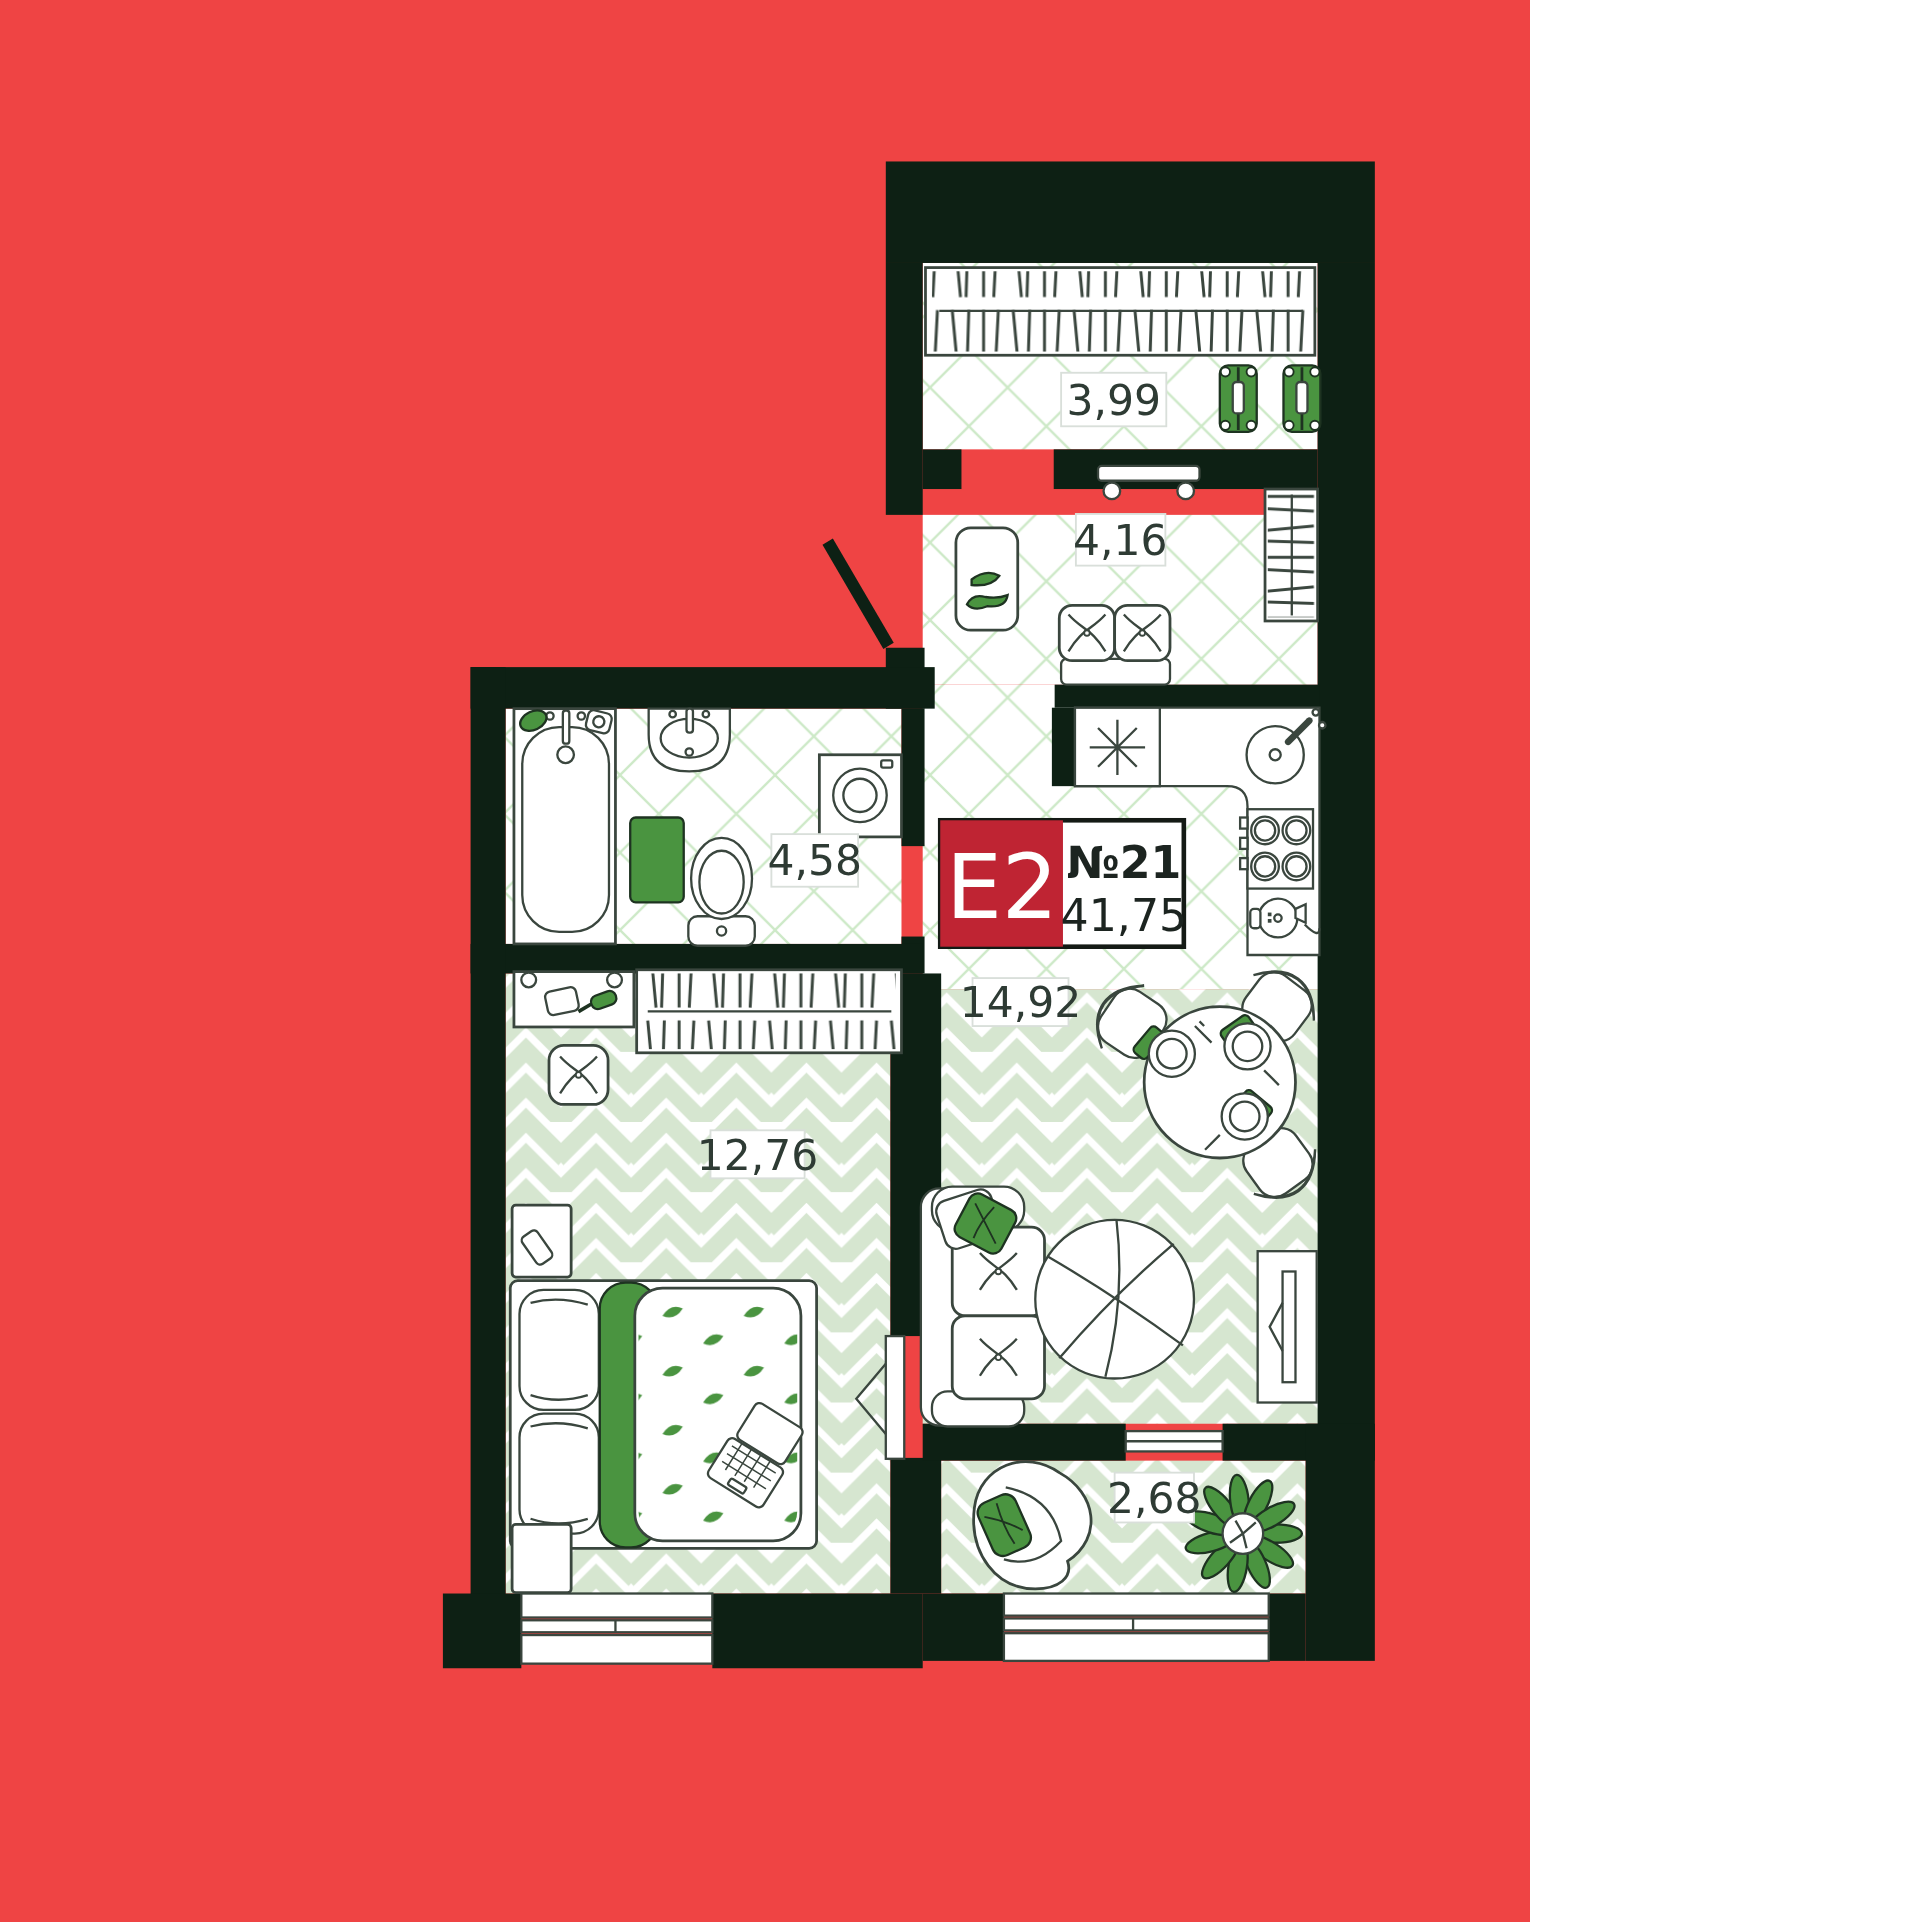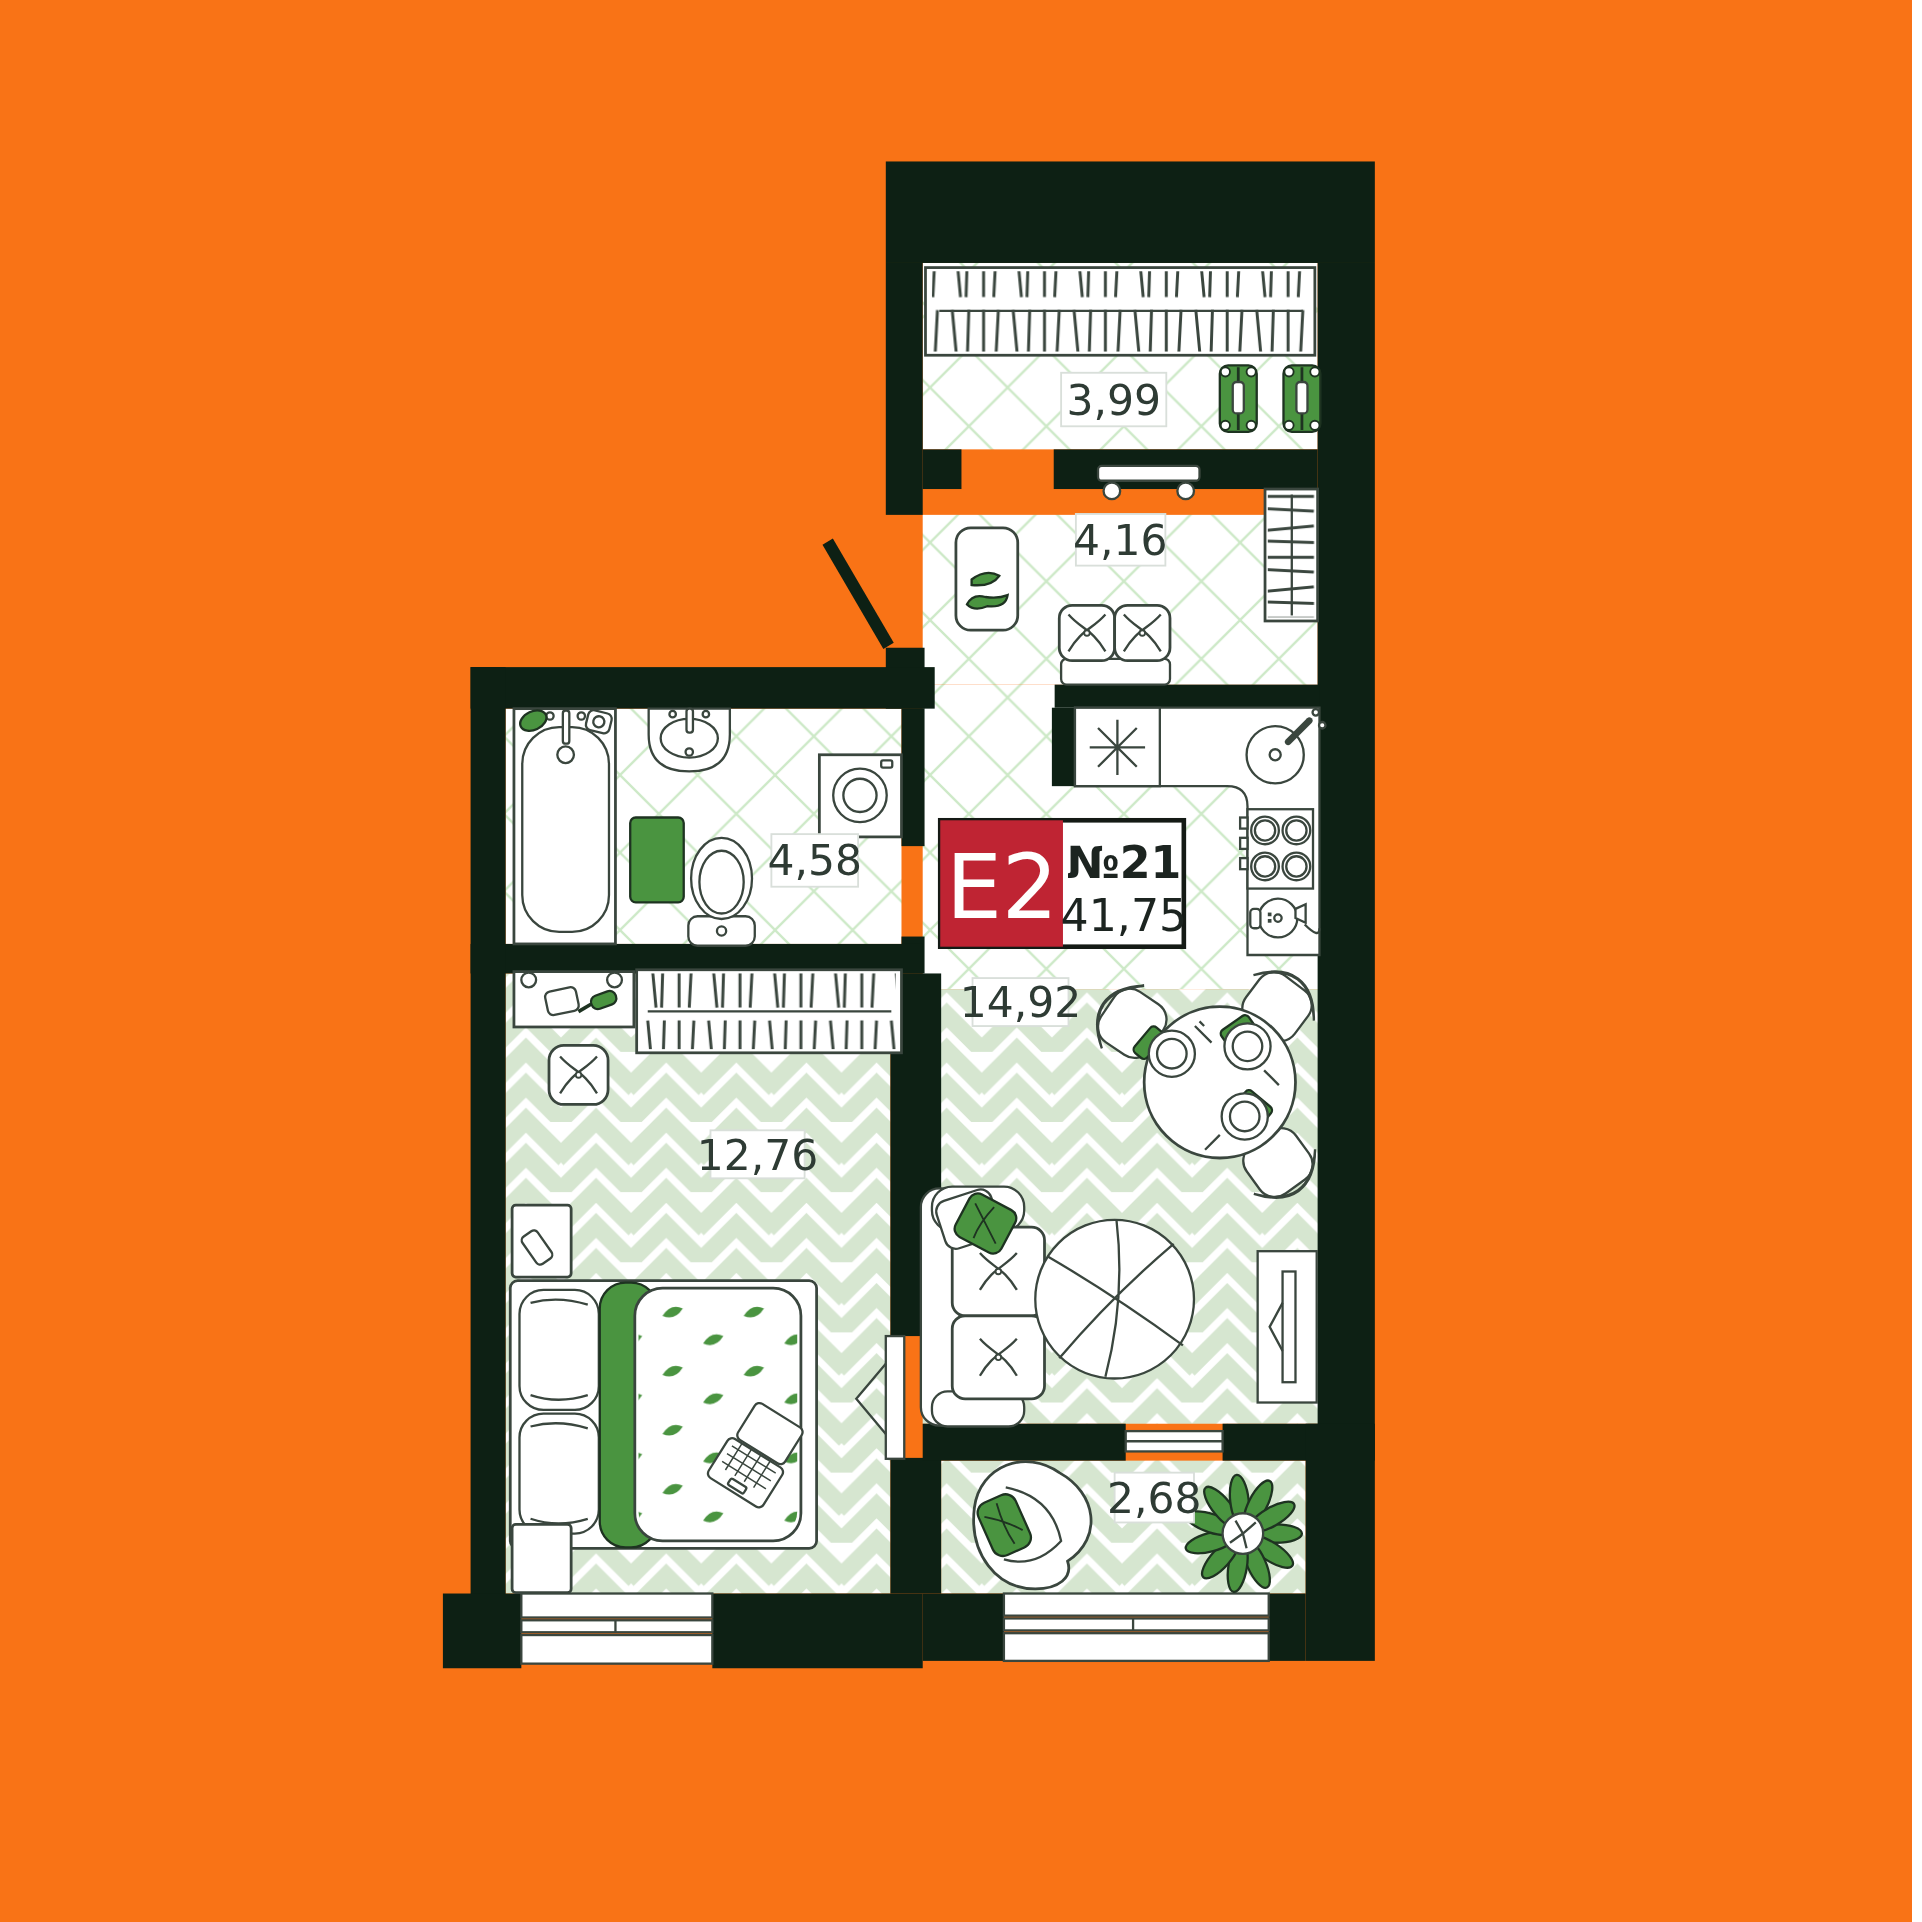--- a/index.html
+++ b/index.html
@@ -1,16 +1,16 @@
 <!DOCTYPE html>
 <html style="font-size:14.8px"><head>
 <meta charset="utf-8">
 <style>
   html,body{margin:0;padding:0;background:#ffffff;}
-  .stage{width:1912px;height:1922px;position:relative;background:#f97316;overflow:hidden;}
+  .stage{width:1530px;height:1922px;position:relative;background:#ef4444;overflow:hidden;}
   svg{display:block;}
   .lbl-box{fill:#ffffff;stroke:#d9dfda;stroke-width:2;}
   text.lbl{font:400 46px "DejaVu Sans", sans-serif;fill:#2e3b34;text-anchor:middle;dominant-baseline:central;}
   text.badge-code{font:400 96px "DejaVu Sans", sans-serif;fill:#ffffff;text-anchor:middle;dominant-baseline:central;}
   text.badge-num{font:700 48px "DejaVu Sans", sans-serif;fill:#1c2420;text-anchor:middle;dominant-baseline:central;}
   text.badge-area{font:400 48px "DejaVu Sans", sans-serif;fill:#1c2420;text-anchor:middle;dominant-baseline:central;}
   .wall{fill:#0d2014;}
   .fw{fill:#ffffff;stroke:#3a463e;stroke-width:3;}
   .fw2{fill:#ffffff;stroke:#3a463e;stroke-width:2.5;}
   .ln{fill:none;stroke:#3a463e;stroke-width:2.5;}

